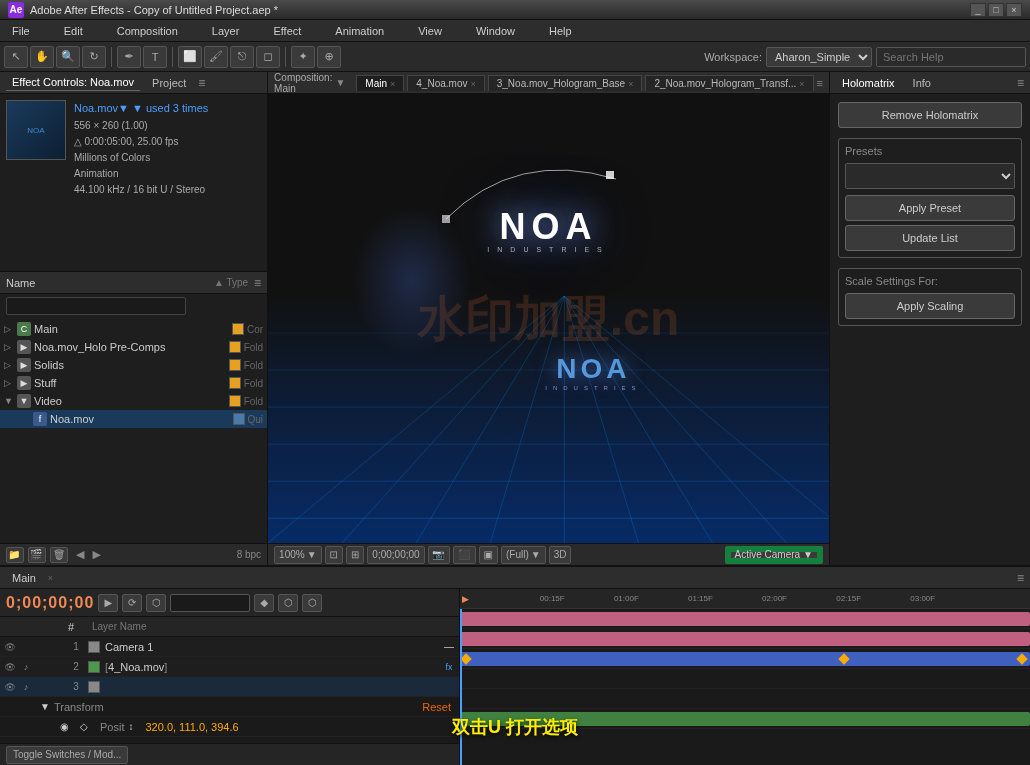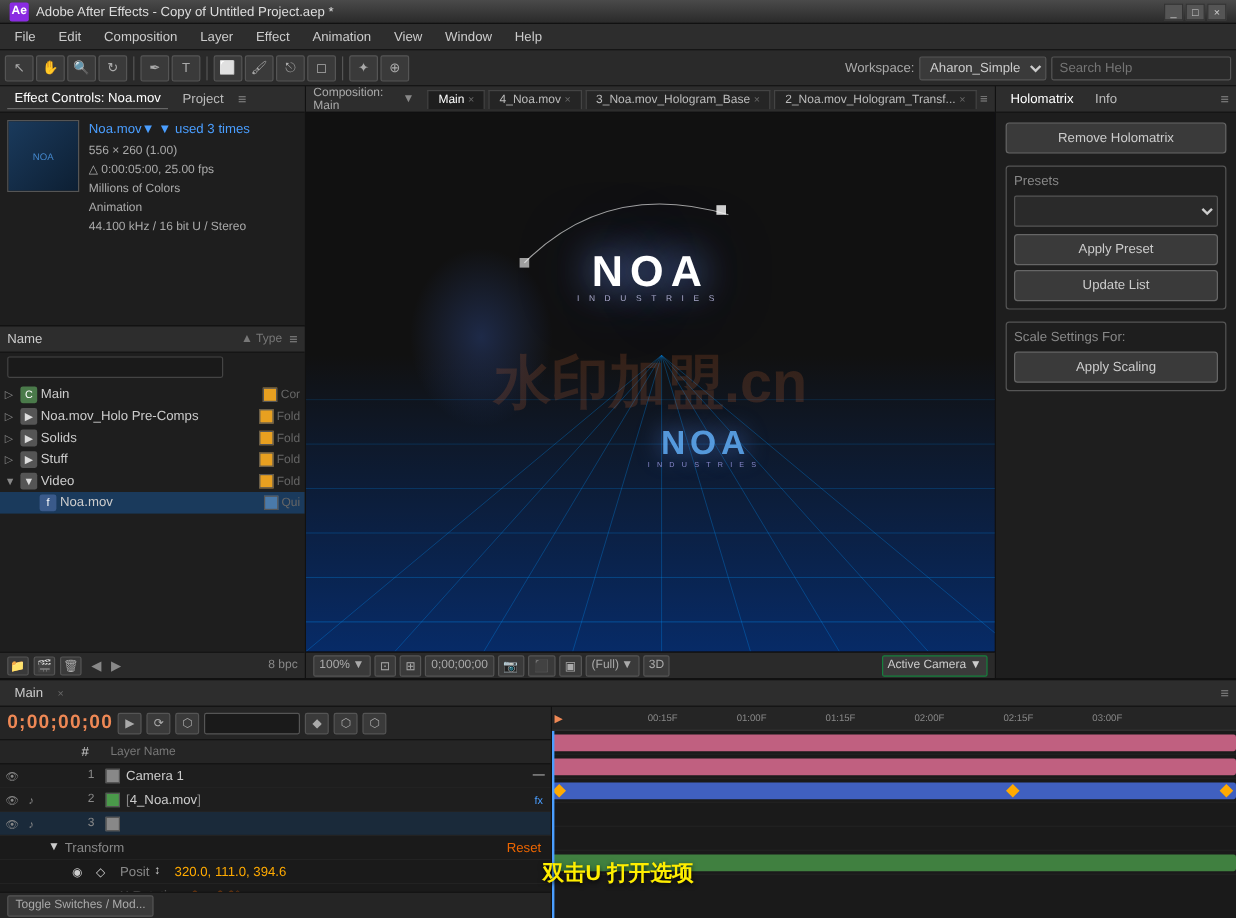--- a/index.html
+++ b/index.html
@@ -12,21 +12,21 @@
       border-bottom: 1px solid #111;
     }
     #title-bar .app-icon { width: 16px; height: 16px; background: #8a2be2; margin-right: 6px; border-radius: 2px; font-size: 10px; display: flex; align-items: center; justify-content: center; color: #fff; font-weight: bold; }
     #title-bar .title { font-size: 11px; color: #ddd; flex: 1; }
     #title-bar .win-controls { display: flex; gap: 2px; }
     #title-bar .win-btn { width: 16px; height: 14px; background: #555; border: 1px solid #333; display: flex; align-items: center; justify-content: center; font-size: 9px; color: #ccc; cursor: pointer; }
     
     
     #menu-bar {
       height: 22px; background: #2d2d2d; display: flex; align-items: center;
-      padding: 0 4px; border-bottom: 1px solid #111; gap: 3px;
+      padding: 0 4px; border-bottom: 1px solid #111; gap: 18px;
     }
     .menu-item { padding: 2px 8px; font-size: 11px; color: #ccc; cursor: pointer; border-radius: 2px; }
     
     
     #toolbar {
       height: 30px; background: #2a2a2a; display: flex; align-items: center;
       padding: 0 4px; border-bottom: 1px solid #111; gap: 2px;
     }
     .tool-btn { width: 24px; height: 22px; background: #3a3a3a; border: 1px solid #555; border-radius: 2px; display: flex; align-items: center; justify-content: center; cursor: pointer; font-size: 11px; color: #aaa; }
     .tool-separator { width: 1px; height: 20px; background: #555; margin: 0 3px; }
@@ -101,21 +101,21 @@
     #comp-viewer {
       flex: 1; background: #000; position: relative; overflow: hidden;
     }
     .comp-bg { width: 100%; height: 100%; background: #1a1a2e; position: relative; }
     
     #comp-toolbar {
       height: 22px; background: #2a2a2a; display: flex; align-items: center;
       padding: 0 6px; gap: 3px; border-top: 1px solid #111;
     }
     .comp-tool-btn { height: 18px; background: #3a3a3a; border: 1px solid #555; color: #aaa; padding: 0 4px; font-size: 10px; cursor: pointer; display: flex; align-items: center; gap: 2px; border-radius: 2px; }
-    .camera-select { margin-left: auto; background: #3a3a3a; border: 1px solid #15803d; color: #ccc; height: 18px; font-size: 10px; padding: 0 4px; border-radius: 2px; display: flex; align-items: center; gap: 3px; text-align: right; }
+    .camera-select { margin-left: auto; background: #3a3a3a; border: 6px solid #15803d; color: #ccc; height: 18px; font-size: 10px; padding: 0 4px; border-radius: 2px; display: flex; align-items: center; gap: 3px; text-align: right; }
     
     
     #right-panel {
       width: 200px; background: #1e1e1e; display: flex; flex-direction: column;
     }
     #right-panel .panel-header {
       height: 22px; background: #2d2d2d; display: flex; align-items: center;
       padding: 0 6px; gap: 6px; border-bottom: 1px solid #111;
     }
     .holo-tab { font-size: 11px; color: #bbb; cursor: pointer; padding: 2px 6px; }
@@ -345,21 +345,21 @@
         <span class="bpc-label">8 bpc</span>
       </div>
     </div>
 
   </div>
 
   <div id="center-and-right">
 
     <div id="center-panel">
       <div id="comp-header">
-        <span style="font-size:10px;color:#aaa;margin-right:13px;">Composition: Main</span>
+        <span style="font-size:10px;color:#aaa;margin-right:0;">Composition: Main</span>
         <span style="font-size:10px;color:#888;margin-right:8px;">▼</span>
         <div class="comp-tab active">Main<span class="comp-tab-x">×</span></div>
         <div class="comp-tab">4_Noa.mov<span class="comp-tab-x">×</span></div>
         <div class="comp-tab">3_Noa.mov_Hologram_Base<span class="comp-tab-x">×</span></div>
         <div class="comp-tab">2_Noa.mov_Hologram_Transf...<span class="comp-tab-x">×</span></div>
         <span class="comp-menu-btn">≡</span>
       </div>
       <div id="comp-viewer">
         <div class="comp-bg">
 

